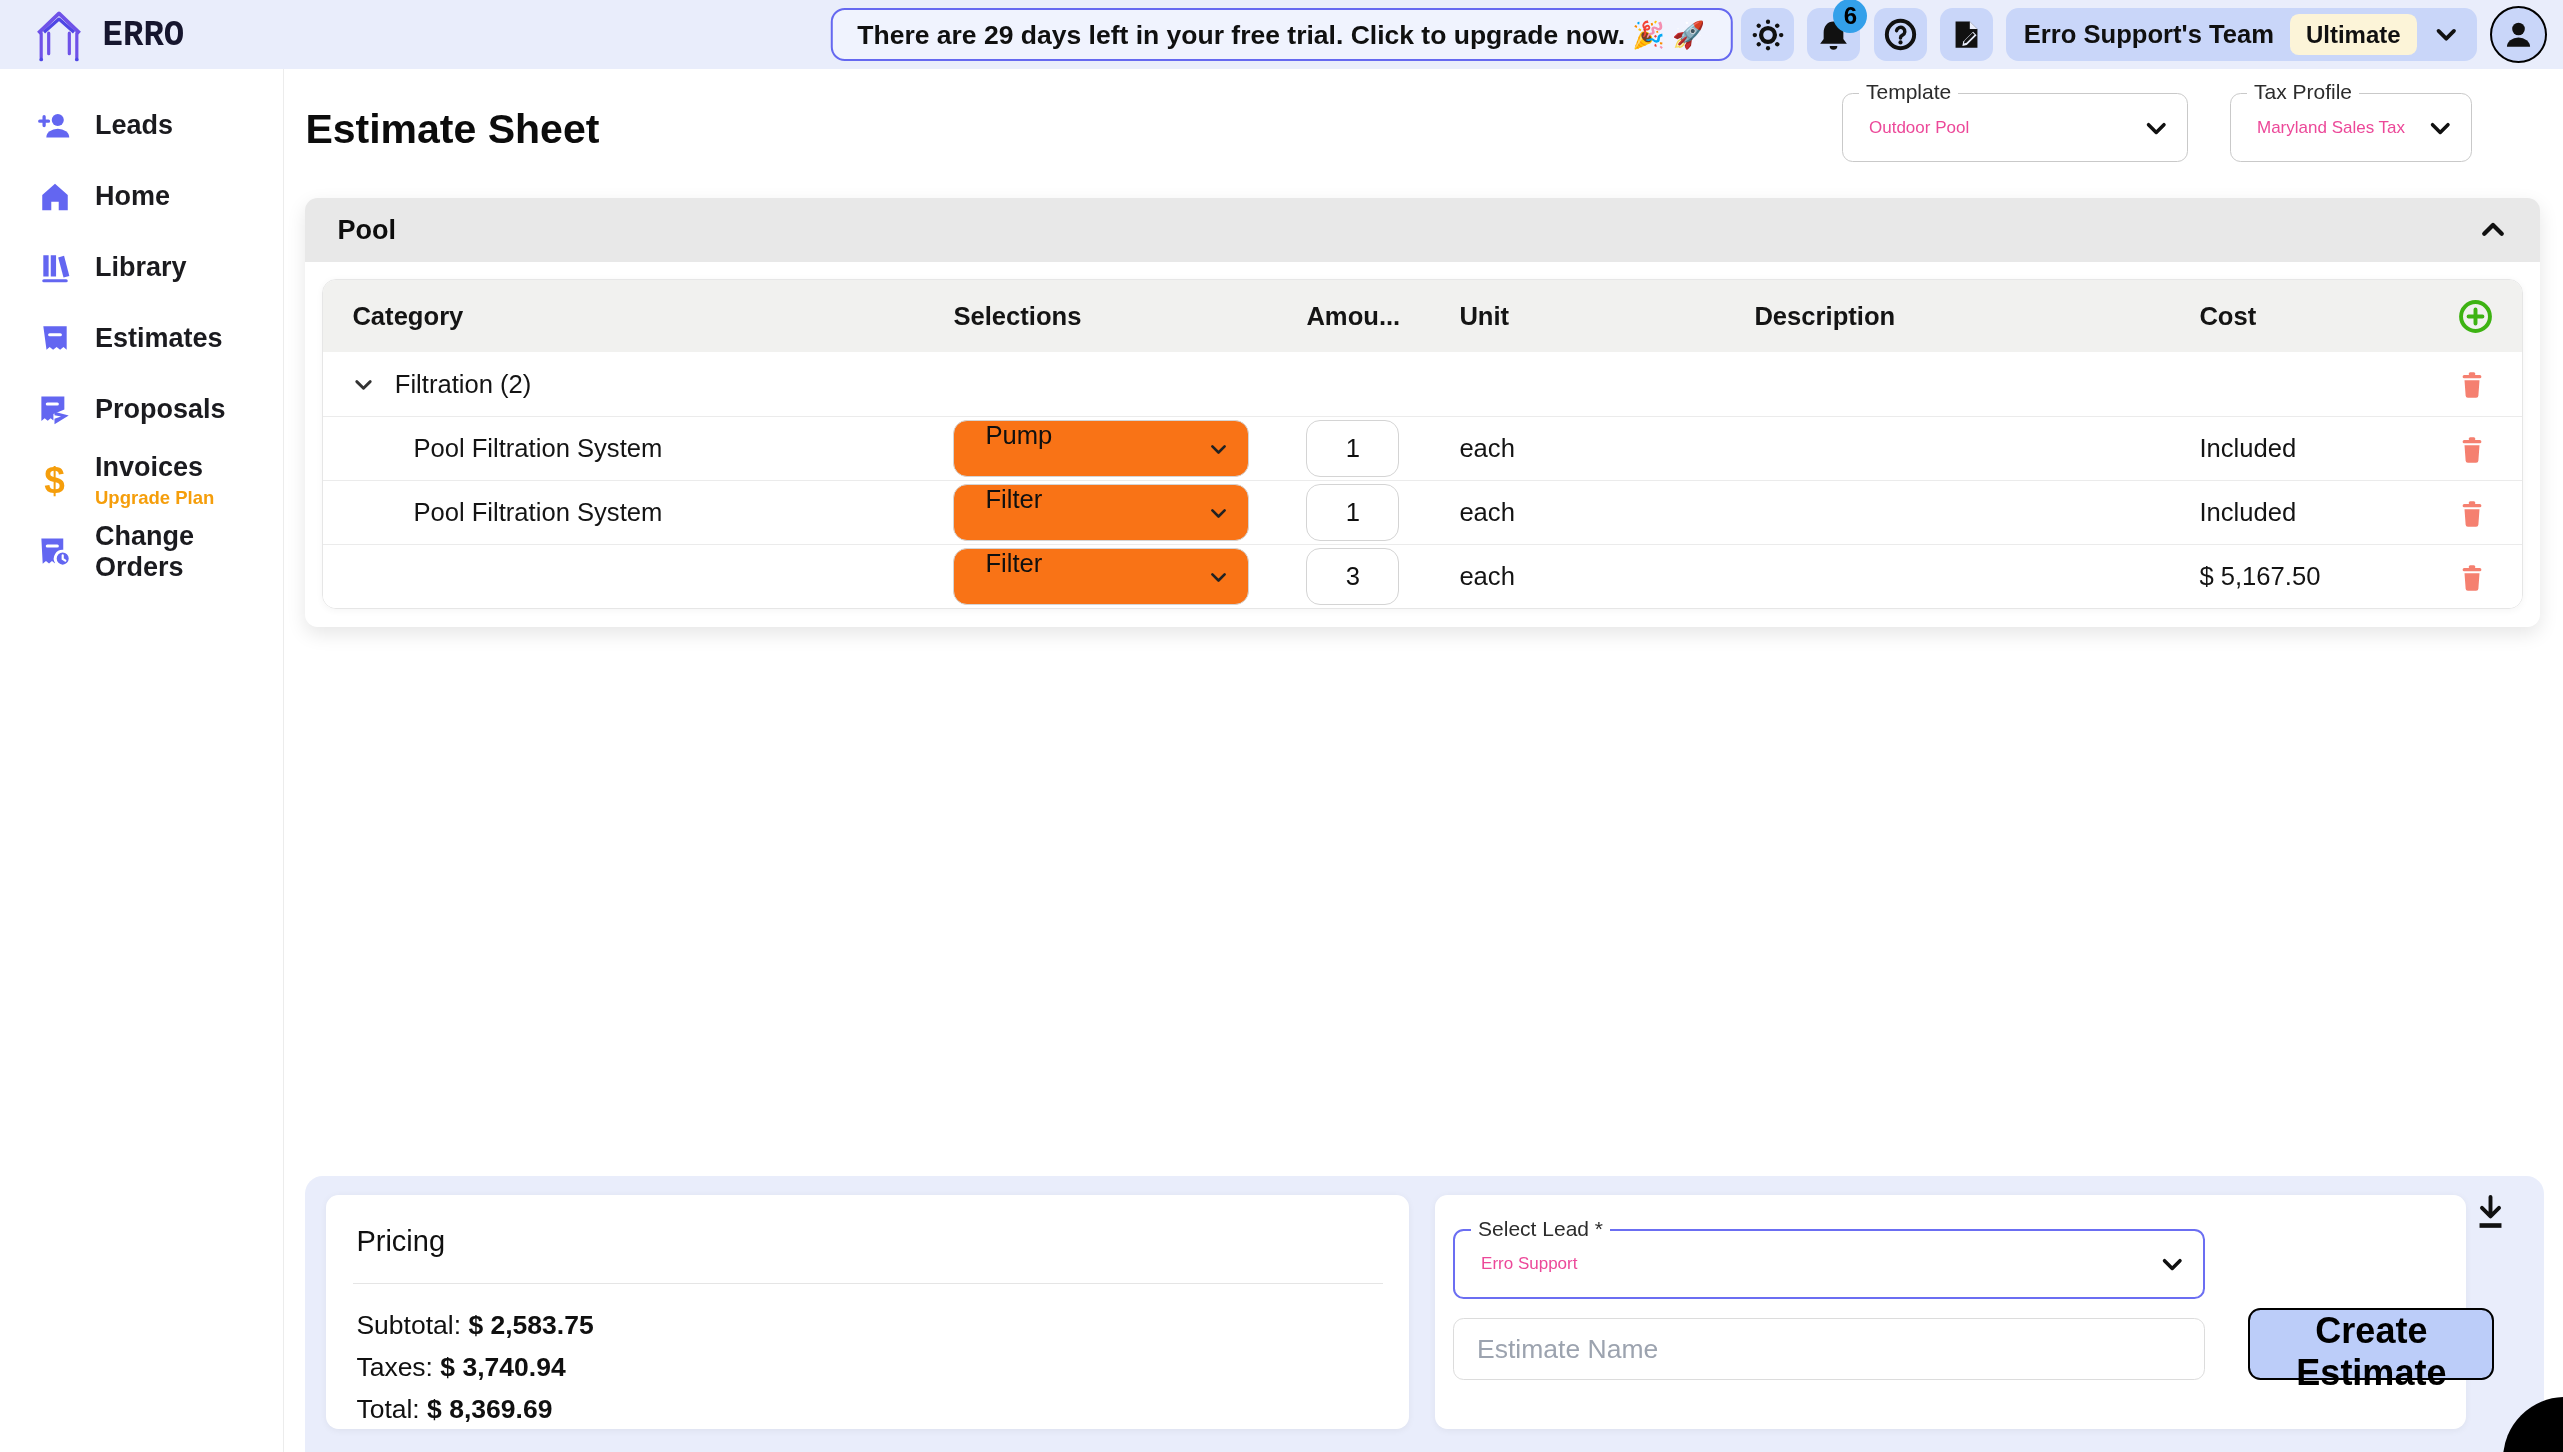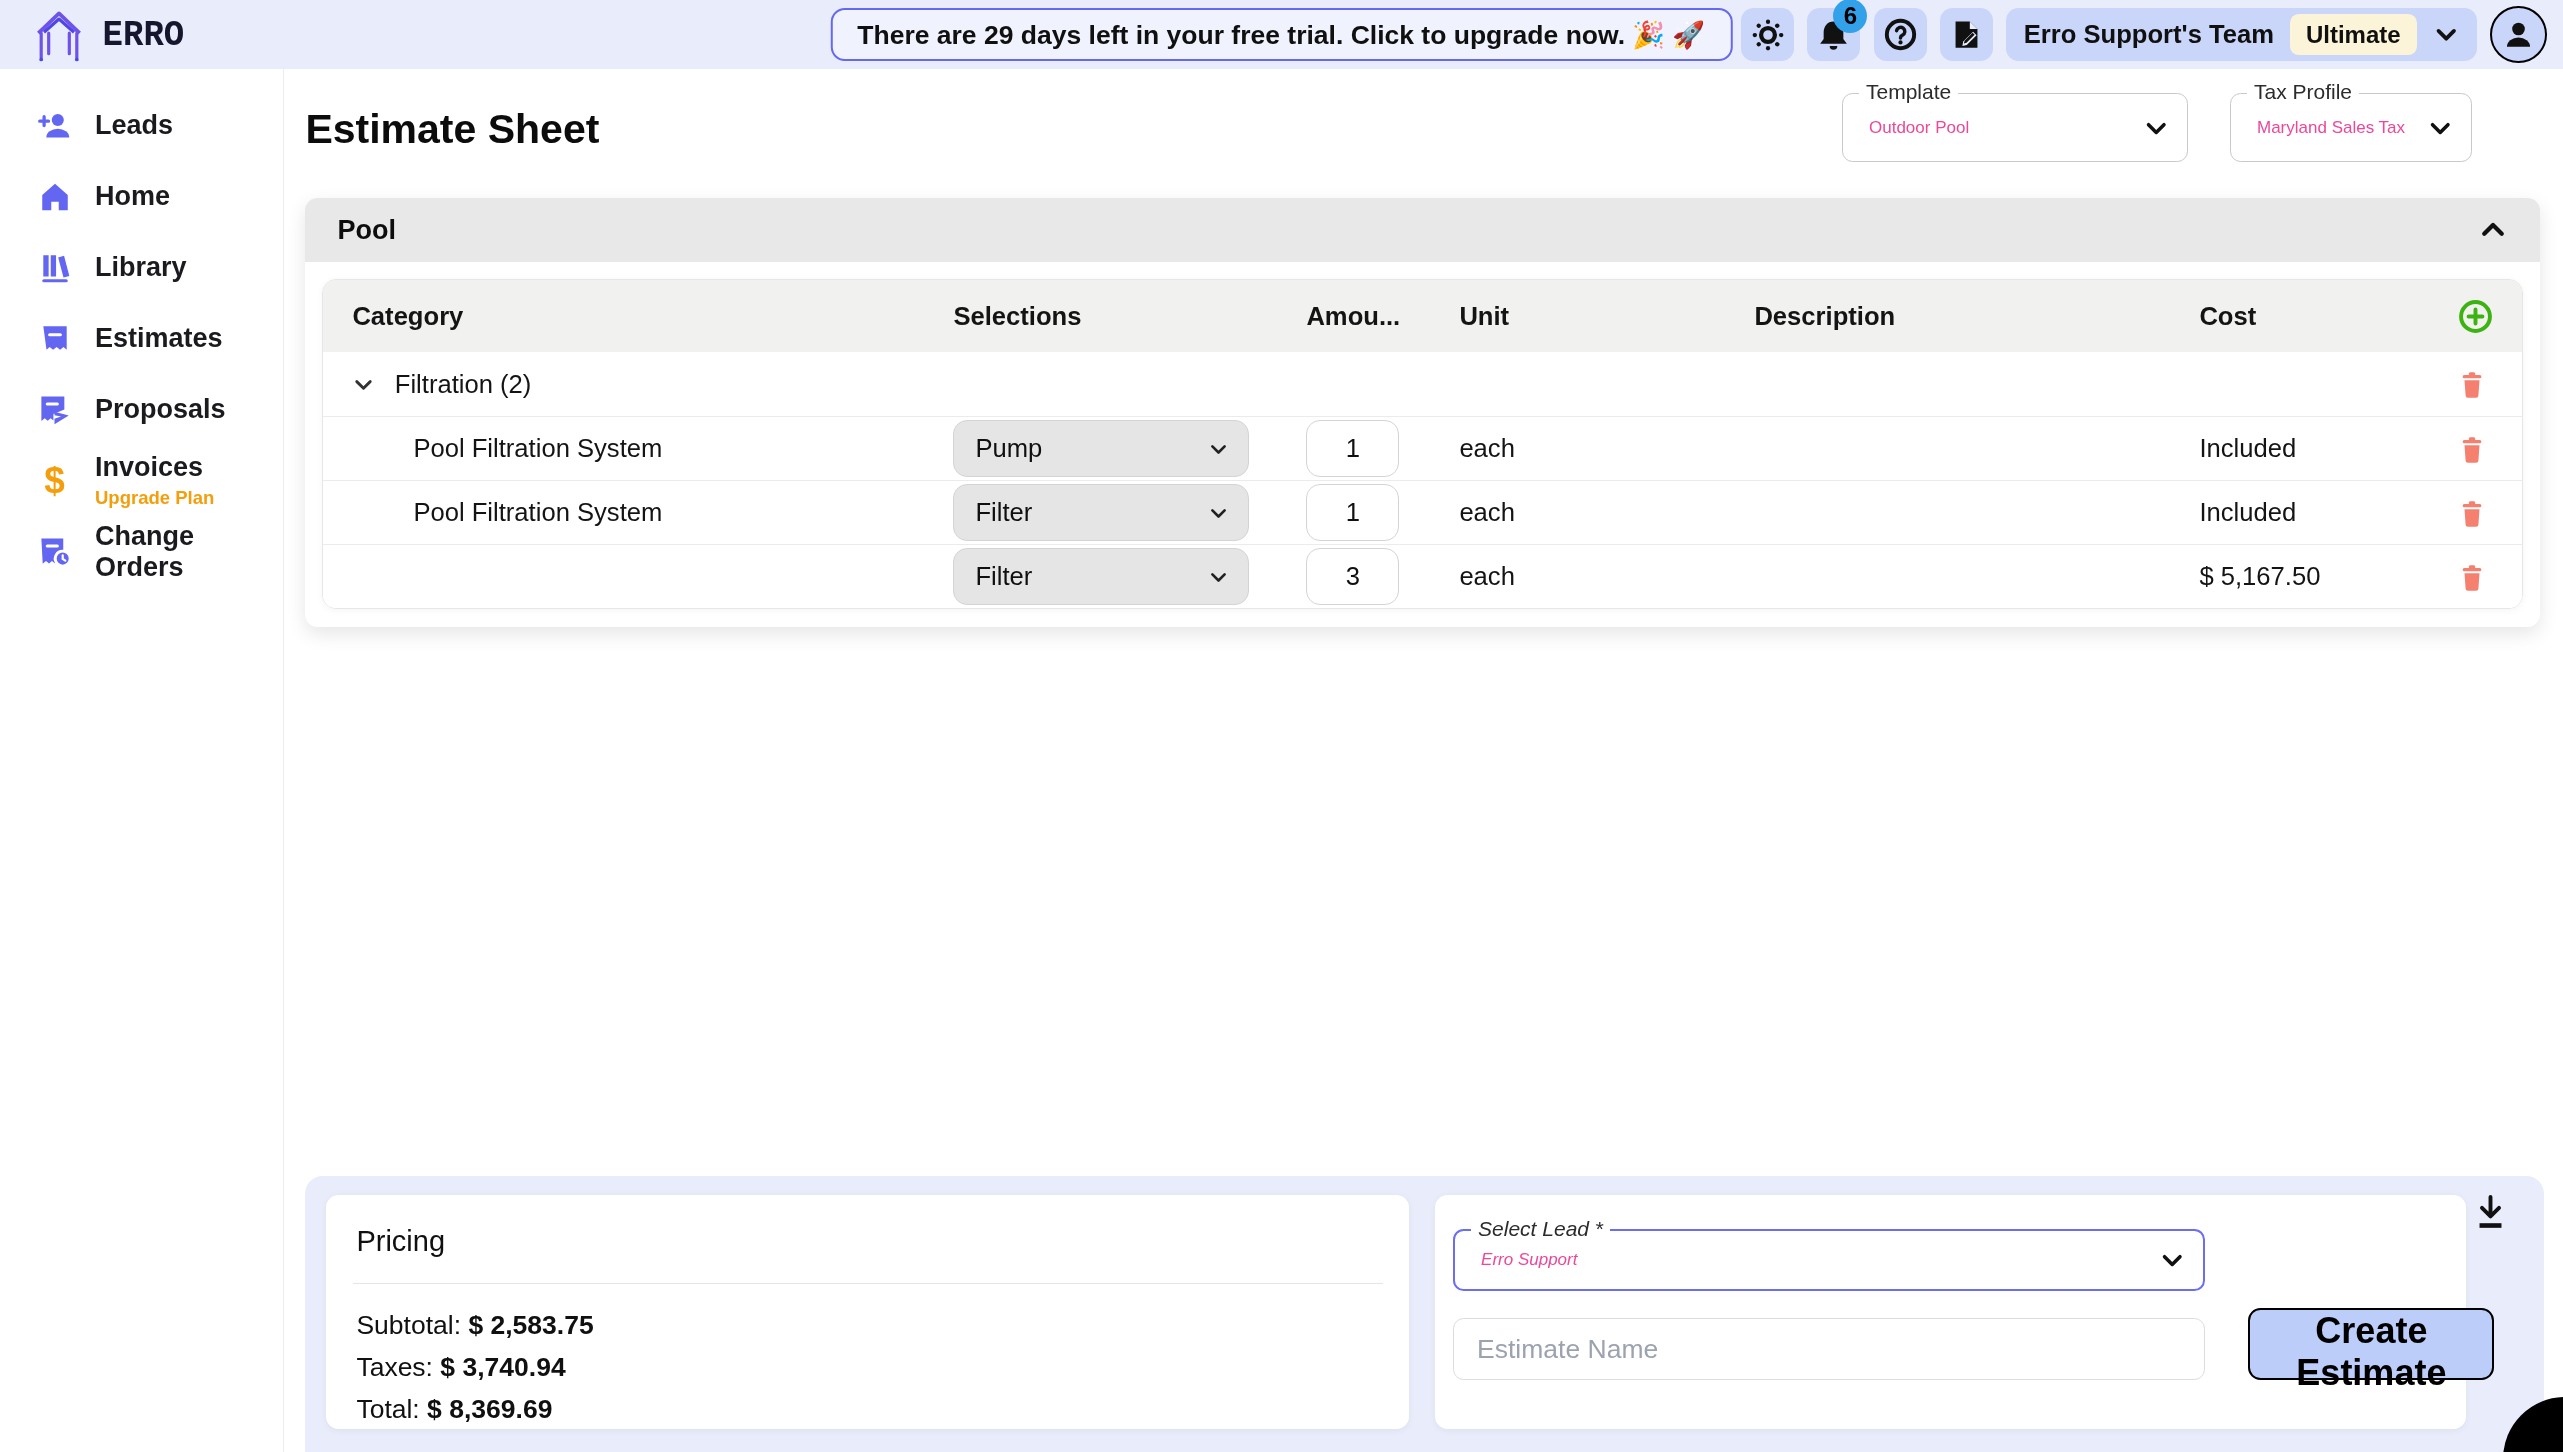--- a/index.html
+++ b/index.html
@@ -45,34 +45,34 @@
   .section-title { font-size:27px; font-weight:700; color:#0d0d0d; }
   .section-header .collapse { margin-left:auto; cursor:pointer; display:flex; }
   .section-body { padding:17px 17px 17.7px 17px; }
   .grid-table { border:0.9px solid #e6e6e6; border-radius:14px; overflow:hidden; box-shadow:0 1.8px 7px rgba(0,0,0,.04); }
   .trow { display:grid; grid-template-columns:630px 353px 153px 295px 445px 1fr 65px; align-items:center; }
   .thead { background:#f1f1ef; height:72px; font-size:25.6px; font-weight:600; color:#141414; }
   .tbody-row { background:#fff; height:64px; border-top:0.9px solid #ebebeb; font-size:25.6px; }
   .cell-first { padding-left:29px; display:flex; align-items:center; gap:19.4px; }
   .indent2 { padding-left:90px; }
   .act-cell { display:flex; align-items:center; justify-content:flex-start; }
-  .mini-select { width:296px; height:57px; border:0.9px solid #d4d4d4; border-radius:14px; display:flex; align-items:center; padding:0 21px; font-size:25.6px; color:#101010; background:#e5e5e5; cursor:pointer; position:relative; }
+  .mini-select { width:296px; height:57px; border:0.9px solid #d4d4d4; border-radius:14px; display:flex; padding:0 31px; font-size:25.6px; color:#101010; background:#f97316; cursor:pointer; position:relative; }
   .mini-select .chev { position:absolute; right:19.4px; top:50%; transform:translateY(-50%); }
   .amt-input { width:93px; height:57px; border:0.9px solid #d4d4d4; border-radius:14px; font-size:25.6px; text-align:center; color:#101010; background:#fff; font-family:"Liberation Sans", sans-serif; outline:none; }
   .trash-btn { background:none; border:none; cursor:pointer; display:flex; padding:0; }
 
   
   .bottom-panel { position:absolute; left:19.4px; right:19.4px; top:1107px; bottom:0; background:#e9edfb; border-radius:17.7px 17.7px 0 0; }
   .pricing-card { position:absolute; left:21px; top:19.4px; width:1083px; height:234px; background:#fff; border-radius:12.4px; box-shadow:0 1.8px 7px rgba(0,0,0,.05); padding:0 30px; }
   .pricing-title { font-size:29px; font-weight:500; color:#101010; margin-top:30px; }
   .pricing-divider { height:0.9px; background:#e5e5e5; margin:25px -3.5px 19.4px -3.5px; }
   .pricing-line { font-size:26.5px; color:#101010; line-height:42px; }
   .pricing-line b { font-weight:700; }
   .lead-card { position:absolute; left:1130px; top:19.4px; width:1031px; height:234px; background:#fff; border-radius:12.4px; box-shadow:0 1.8px 7px rgba(0,0,0,.05); }
-  .lead-select { position:absolute; left:17.7px; top:34px; width:752px; height:62px;font-style:italic; }
+  .lead-select { position:absolute; left:17.7px; top:34px; width:752px; height:70px; }
   .name-input { position:absolute; left:17.7px; top:123px; width:752px; height:62px; border:1.8px solid #dcdcdc; border-radius:10.6px; font-size:26.5px; padding:0 23px; color:#101010; font-family:"Liberation Sans", sans-serif; outline:none; }
   .name-input::placeholder { color:#9ca3af; }
   .create-btn { position:absolute; left:813px; top:113px; width:246px; height:72px; background:#bccdf9; border:2.6px solid #000; border-radius:12.4px; font-size:36px; font-weight:700; color:#000; font-family:"Liberation Sans", sans-serif; cursor:pointer; }
   .download-btn { position:absolute; top:8.8px; right:26.5px; width:53px; height:53px; display:flex; align-items:center; justify-content:center; cursor:pointer; }
   .corner-blob { position:absolute; right:-64px; bottom:-69px; width:124px; height:124px; background:#000; border-radius:50%; z-index:40; }
 </style>
 </head>
 <body>
 
 <div class="topbar">

